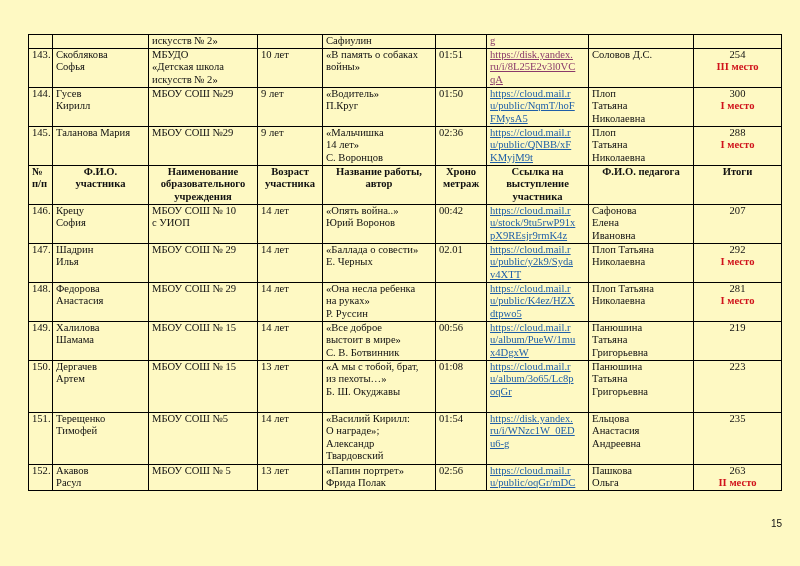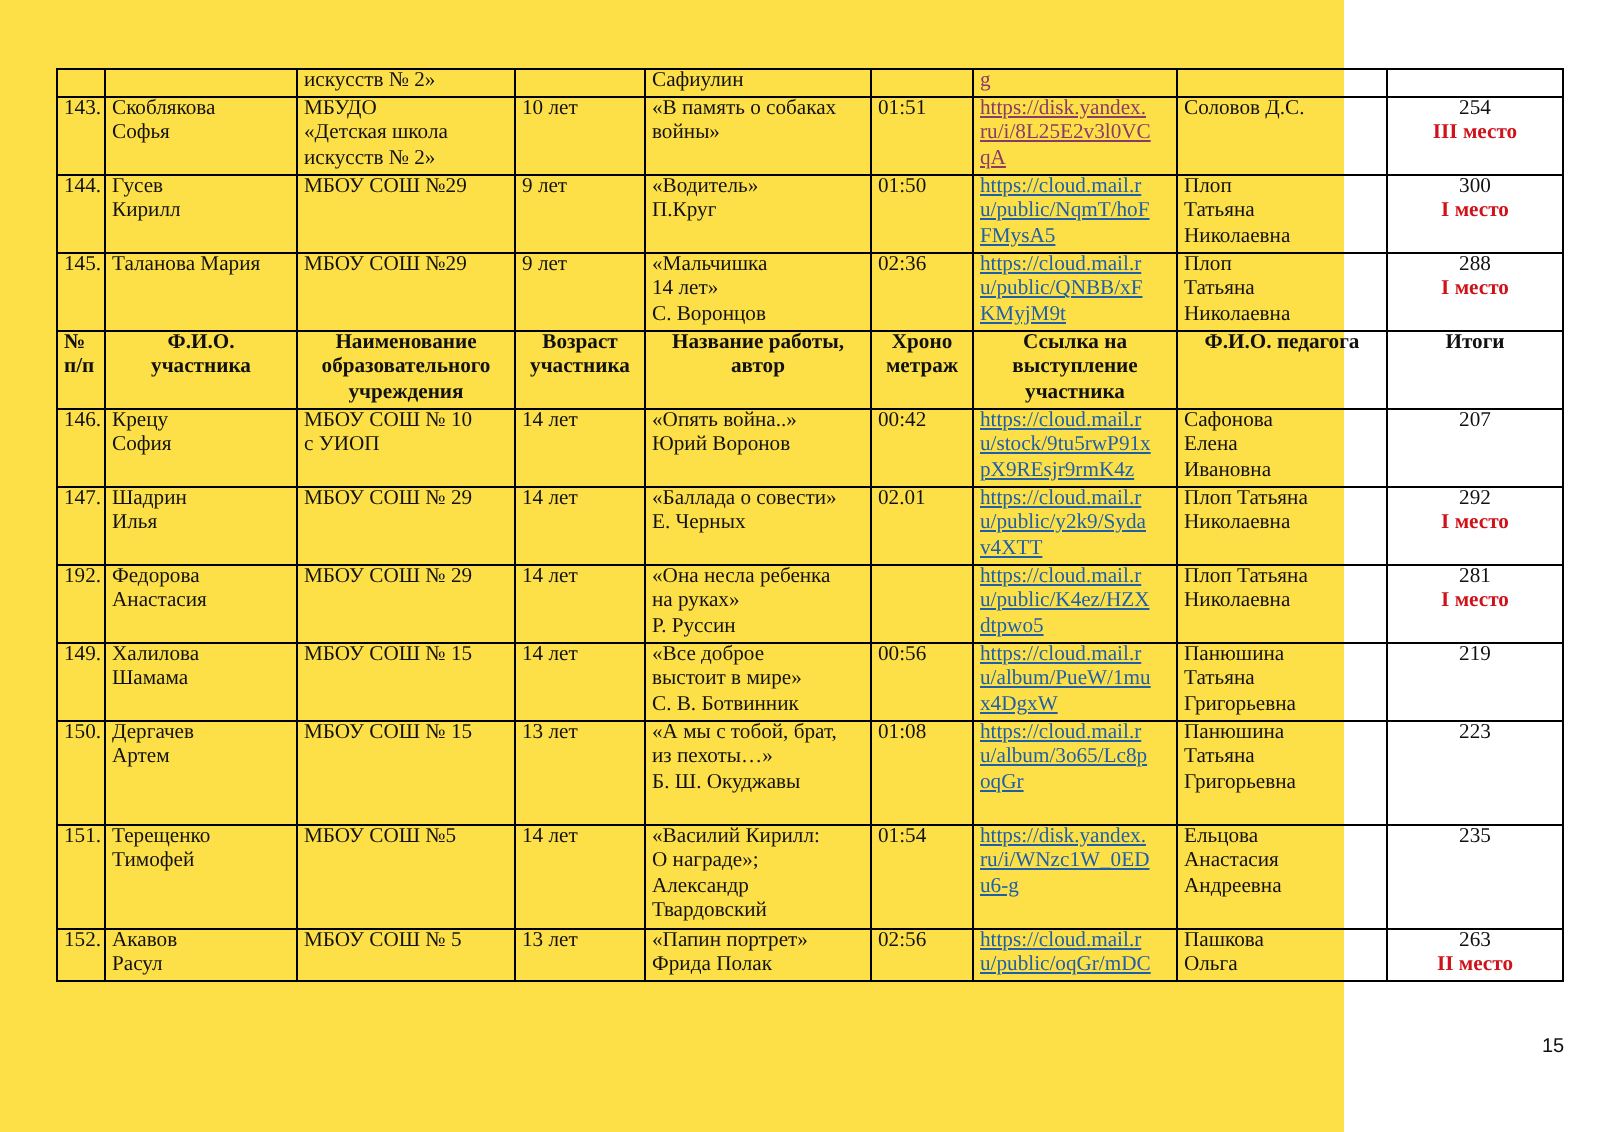--- a/index.html
+++ b/index.html
@@ -1,18 +1,18 @@
 <!DOCTYPE html>
 <html><head>
 <meta charset="utf-8">
 <style>
   html, body { margin: 0; padding: 0; background: #ffffff; }
   body { width: 800px; height: 566px; position: relative; overflow: hidden;
          font-family: "Liberation Serif", "DejaVu Serif", serif; color: #111; }
-  .page { position: absolute; left: 0; top: 0; width: 672px; height: 566px; background: #fde047; }
+  .page { position: absolute; left: 0; top: 0; width: 800px; height: 566px; background: #fef9c3; }
   table.grid { position: absolute; left: 28px; top: 34px; border-collapse: collapse; table-layout: fixed;
                width: 753px; font-size: 10.6px; line-height: 12.6px; }
   table.grid td { border: 1px solid #000; vertical-align: top; padding: 0 3px; overflow: hidden; white-space: nowrap; }
   td.num { text-align: center; padding-right: 1px; }
   td.center { text-align: center; margin-top: 28px; }
   .link { color: #1f5fa8; text-decoration: underline; }
   .link.visited { color: #8a3a6a; }
   .place { color: #d0121b; font-weight: bold; display: block; }
   .hdr td { font-weight: bold; text-align: center; }
   .cat td.cat-title { font-weight: bold; text-align: center; border-right: 1px solid #000; }
@@ -197,21 +197,21 @@
     <td>02.01</td>
     <td><a class="link"><div>https://cloud.mail.r</div><div>u/public/y2k9/Syda</div><div>v4XTT</div></a></td>
     <td>
             <div>Плоп Татьяна</div>
             <div>Николаевна</div>
           </td>
     <td class="center"><span>292</span><span class="place">I место</span></td>
   </tr>
 
   <tr class="r3">
-    <td class="num">192.</td>
+    <td class="num">148.</td>
     <td>
             <div>Федорова</div>
             <div>Анастасия</div>
           </td>
     <td>МБОУ СОШ № 29</td>
     <td>14 лет</td>
     <td>
             <div>«Она несла ребенка</div>
             <div>на руках»</div>
             <div>Р. Руссин</div>

